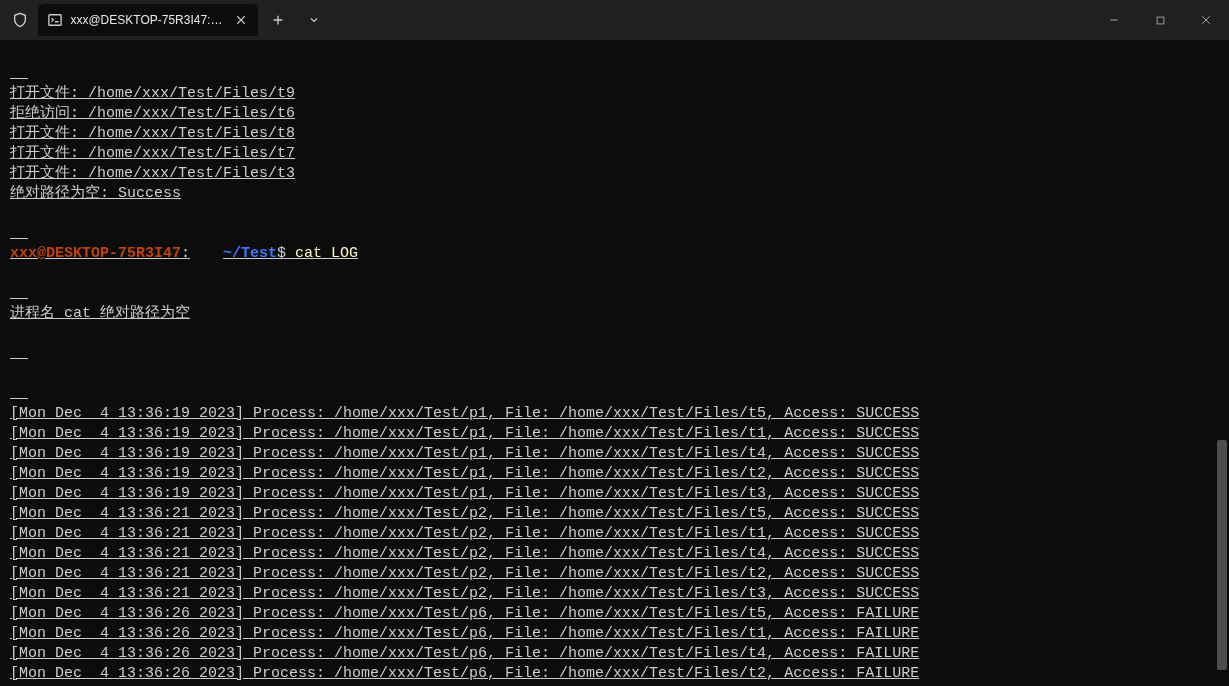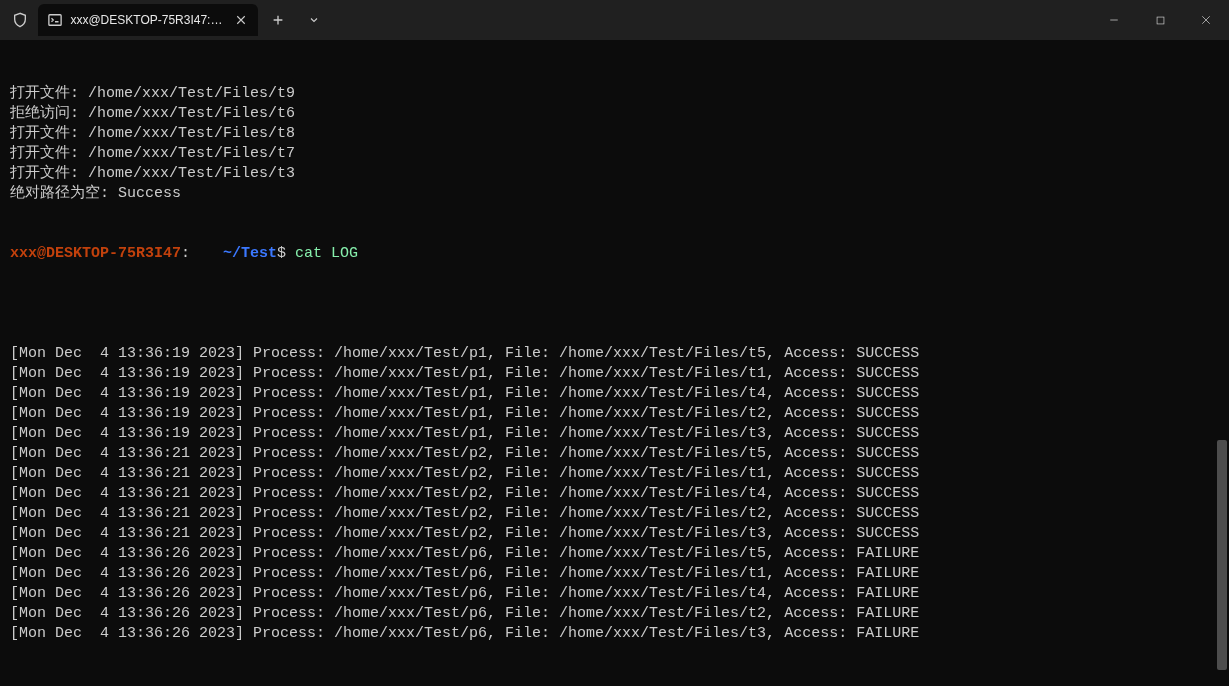--- a/index.html
+++ b/index.html
@@ -39,26 +39,27 @@
   .terminal {
     position: relative;
     width: 100%;
     height: calc(686px - 40px);
     background: #0c0c0c;
     padding: 4px 2px 8px 10px;
     overflow-y: auto;
     line-height: 20px;
     font-size: 15px;
     white-space: pre;
+    text-decoration: underline;
   }
   .terminal .line { white-space: pre; }
   .prompt-user { color: #c2410c; font-weight: bold; }
   .prompt-path { color: #3b78ff; font-weight: bold; margin-left: 33px; }
   .prompt-dollar { color: #cccccc; }
-  .cmd { color: #86efac; }
+  .cmd { color: #fef9c3; }
   .scrollbar-thumb {
     position:absolute; right:2px; width:10px; background:#4d4d4d; border-radius:2px;
   }
 </style>
 </head>
 <body>
 
 <div class="titlebar">
   <span class="shield">
     <svg viewBox="0 0 24 24" width="16" height="16" fill="none" stroke="#cccccc" stroke-width="2">
@@ -105,18 +106,19 @@
       <svg viewBox="0 0 16 16" width="12" height="12" stroke="#cccccc" stroke-width="1">
           <path d="M3 3l10 10M13 3L3 13"></path>
         </svg>
     </div>
   </div>
 </div>
 
 <div class="terminal">
   <div id="pre-lines"><div class="line">打开文件: /home/xxx/Test/Files/t9</div><div class="line">拒绝访问: /home/xxx/Test/Files/t6</div><div class="line">打开文件: /home/xxx/Test/Files/t8</div><div class="line">打开文件: /home/xxx/Test/Files/t7</div><div class="line">打开文件: /home/xxx/Test/Files/t3</div><div class="line">绝对路径为空: Success</div></div>
   <div class="line"><span class="prompt-user">xxx@DESKTOP-75R3I47</span><span class="prompt-dollar">:</span><span class="prompt-path">~/Test</span><span class="prompt-dollar">$</span><span> </span><span class="cmd">cat LOG</span></div>
+  <div class="line">进程名 cat 绝对路径为空</div>
   <div class="line"></div>
   <div id="log-lines"><div class="line">[Mon Dec  4 13:36:19 2023] Process: /home/xxx/Test/p1, File: /home/xxx/Test/Files/t5, Access: SUCCESS</div><div class="line">[Mon Dec  4 13:36:19 2023] Process: /home/xxx/Test/p1, File: /home/xxx/Test/Files/t1, Access: SUCCESS</div><div class="line">[Mon Dec  4 13:36:19 2023] Process: /home/xxx/Test/p1, File: /home/xxx/Test/Files/t4, Access: SUCCESS</div><div class="line">[Mon Dec  4 13:36:19 2023] Process: /home/xxx/Test/p1, File: /home/xxx/Test/Files/t2, Access: SUCCESS</div><div class="line">[Mon Dec  4 13:36:19 2023] Process: /home/xxx/Test/p1, File: /home/xxx/Test/Files/t3, Access: SUCCESS</div><div class="line">[Mon Dec  4 13:36:21 2023] Process: /home/xxx/Test/p2, File: /home/xxx/Test/Files/t5, Access: SUCCESS</div><div class="line">[Mon Dec  4 13:36:21 2023] Process: /home/xxx/Test/p2, File: /home/xxx/Test/Files/t1, Access: SUCCESS</div><div class="line">[Mon Dec  4 13:36:21 2023] Process: /home/xxx/Test/p2, File: /home/xxx/Test/Files/t4, Access: SUCCESS</div><div class="line">[Mon Dec  4 13:36:21 2023] Process: /home/xxx/Test/p2, File: /home/xxx/Test/Files/t2, Access: SUCCESS</div><div class="line">[Mon Dec  4 13:36:21 2023] Process: /home/xxx/Test/p2, File: /home/xxx/Test/Files/t3, Access: SUCCESS</div><div class="line">[Mon Dec  4 13:36:26 2023] Process: /home/xxx/Test/p6, File: /home/xxx/Test/Files/t5, Access: FAILURE</div><div class="line">[Mon Dec  4 13:36:26 2023] Process: /home/xxx/Test/p6, File: /home/xxx/Test/Files/t1, Access: FAILURE</div><div class="line">[Mon Dec  4 13:36:26 2023] Process: /home/xxx/Test/p6, File: /home/xxx/Test/Files/t4, Access: FAILURE</div><div class="line">[Mon Dec  4 13:36:26 2023] Process: /home/xxx/Test/p6, File: /home/xxx/Test/Files/t2, Access: FAILURE</div><div class="line">[Mon Dec  4 13:36:26 2023] Process: /home/xxx/Test/p6, File: /home/xxx/Test/Files/t3, Access: FAILURE</div></div>
   
 </div>
 
 <div class="scrollbar-thumb" style="top:440px; height:230px;"></div>
 
 </body></html>

